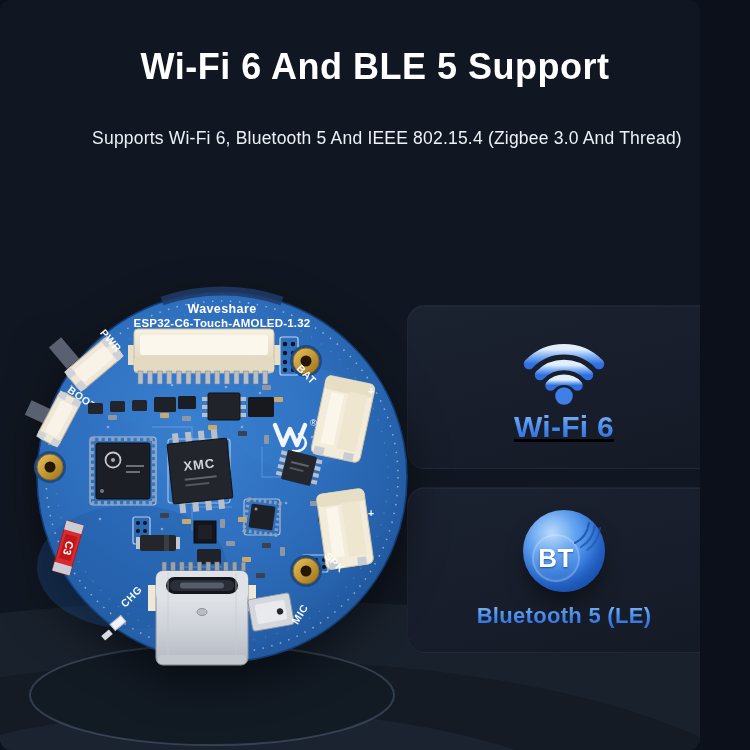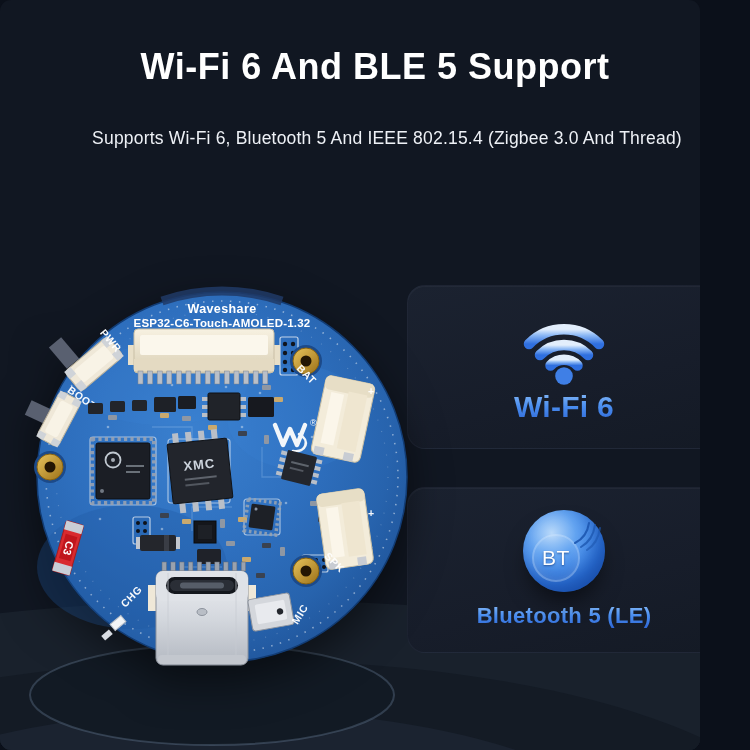--- a/index.html
+++ b/index.html
@@ -37,21 +37,21 @@
   .model { fill:#ffffff; font-size:11.5px; font-weight:700; letter-spacing:0.2px; }
   .chiptxt { fill:#ccd3dc; font-size:13px; font-weight:700; letter-spacing:1px; }
 
   
   .card {
     position:absolute; left:407px; width:312px; border-radius:18px;
     background:linear-gradient(165deg,#1b2230 0%, #171d2a 60%, #141a25 100%);
     border:1px solid rgba(125,145,180,0.08);
     box-shadow: inset 0 1px 0 rgba(255,255,255,0.04);
   }
-  .card.wifi { top:285px; height:162px; }
+  .card.wifi { top:305px; height:162px;text-decoration:underline; }
   .card.bt   { top:487px; height:164px; }
 
   .wifi-icon-wrap { width:104px; height:82px; margin:20px auto 2px auto; }
 
   .feature-label {
     text-align:center; font-weight:700; color:#4a8ef0; letter-spacing:0.3px;
   }
   @supports (-webkit-background-clip: text) {
     .feature-label {
       background:linear-gradient(180deg,#8fc0f8 0%, #4a8ef0 48%, #2c63d2 100%);
@@ -68,21 +68,21 @@
     box-shadow: 0 14px 22px -6px rgba(0,0,0,0.55), inset -8px -12px 18px rgba(12,45,120,0.4);
   }
   .bt-sphere::before {
     content:""; position:absolute; left:9px; top:24px; width:44px; height:44px;
     border-radius:50%; border:2px solid rgba(230,242,255,0.30);
     box-shadow: inset 0 0 10px rgba(255,255,255,0.16);
   }
   .bt-badge {
     position:absolute; left:11px; top:26px; width:44px; height:44px;
     display:flex; align-items:center; justify-content:center;
-    color:#ffffff; font-size:21px; font-weight:400; letter-spacing:0.5px;
+    color:#ffffff; font-size:26px; font-weight:700; letter-spacing:0.5px;
     text-shadow:0 1px 2px rgba(10,40,100,0.6);
   }
   .bt-ripples { position:absolute; right:4px; top:7px; width:30px; height:34px; }
 </style>
 </head>
 <body>
 
 <div class="stage">
 
   <svg class="ripples" viewBox="0 0 750 750">

